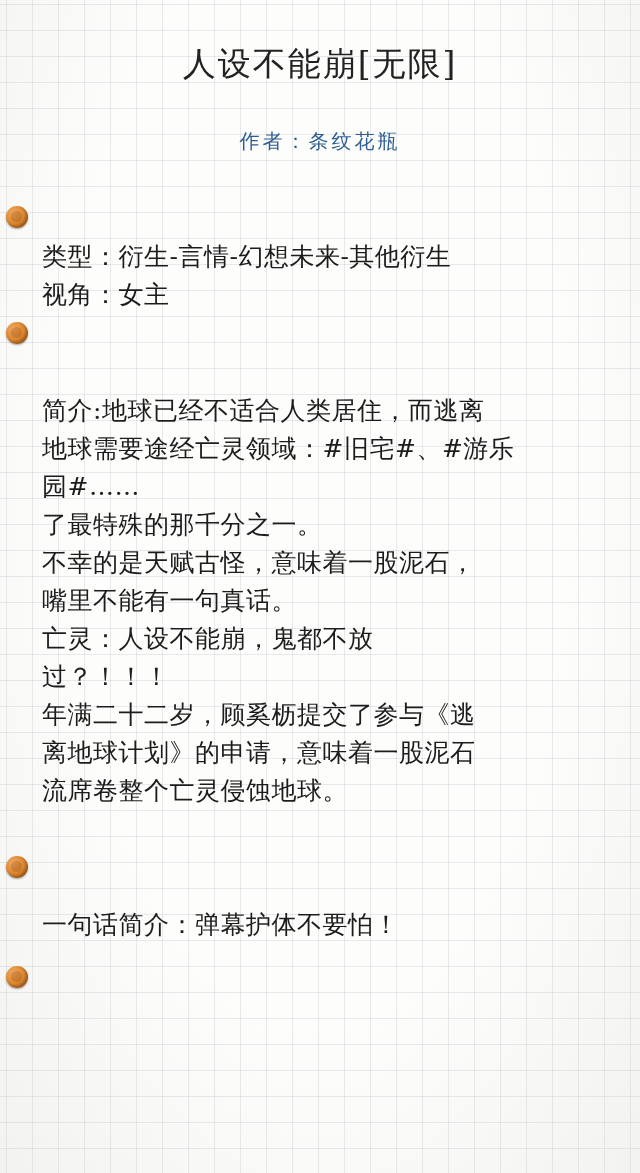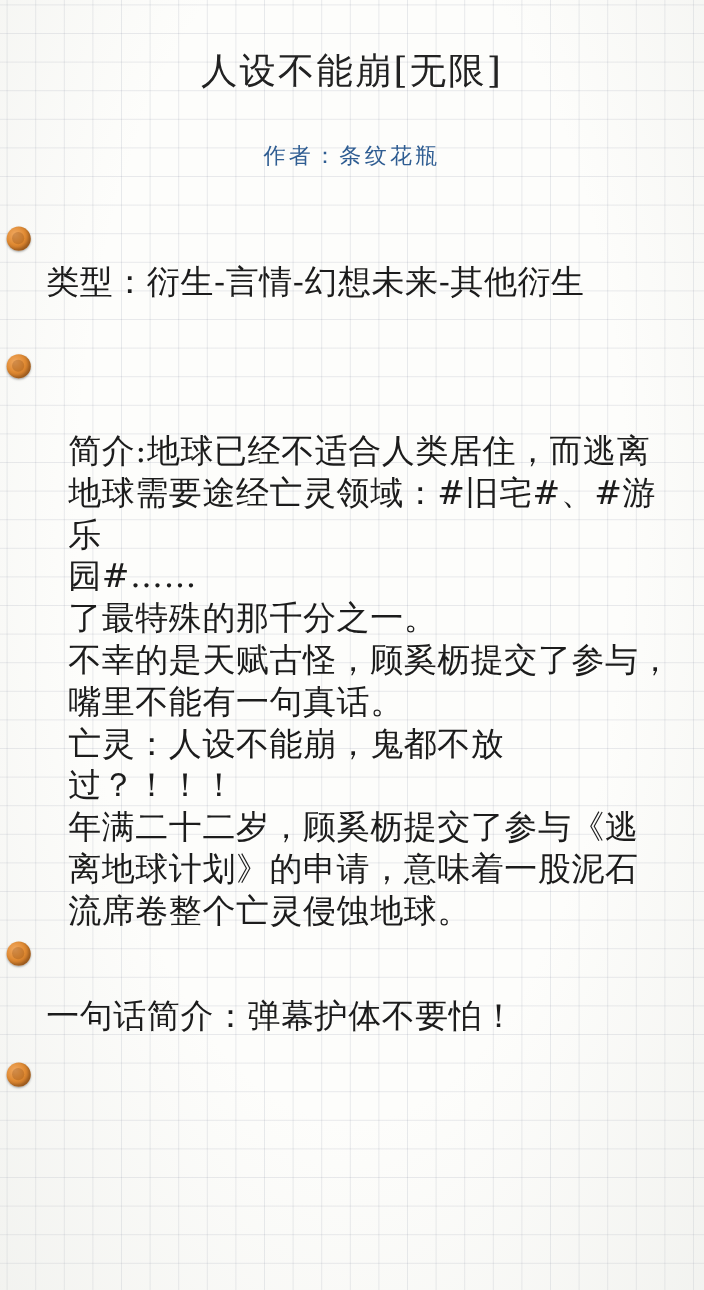--- a/index.html
+++ b/index.html
@@ -94,28 +94,28 @@
     color: #2f5d92;
     font-weight: 500;
   }
 
   .blk {
     position: absolute;
     left: 42px;
     width: 556px;
     font-family: "DejaVu Serif", serif;
     color: #1c1c1c;
-    font-size: 30px;
+    font-size: 25px;
     line-height: 38px;
     letter-spacing: 0.5px;
   }
   .blk .line { white-space: pre-wrap; }
 
   #meta { top: 238px; }
-  #intro { top: 392px; margin-left: 20px; }
+  #intro { top: 392px; }
   #tags  { top: 906px; }
 </style>
 </head>
 <body>
 
 <div id="page">
   <div id="paper-shade"></div>
 
   <div class="ring" id="ring1"></div>
   <div class="ring" id="ring2"></div>
@@ -123,28 +123,29 @@
   <div class="ring" id="ring4"></div>
 
   <div id="content">
 
     <div id="title">人设不能崩[无限]</div>
 
     <div id="author">作者：条纹花瓶</div>
 
     <div class="blk" id="meta">
       <div class="line">类型：衍生-言情-幻想未来-其他衍生</div>
+      <div class="line">视角：女主</div>
     </div>
 
     <div class="blk" id="intro">
       <div class="line">简介:地球已经不适合人类居住，而逃离</div>
       <div class="line">地球需要途经亡灵领域：#旧宅#、#游乐</div>
       <div class="line">园#……</div>
       <div class="line">了最特殊的那千分之一。</div>
-      <div class="line">不幸的是天赋古怪，顾奚枥提交了参与，</div>
+      <div class="line">不幸的是天赋古怪，意味着一股泥石，</div>
       <div class="line">嘴里不能有一句真话。</div>
       <div class="line">亡灵：人设不能崩，鬼都不放</div>
       <div class="line">过？！！！</div>
       <div class="line">年满二十二岁，顾奚枥提交了参与《逃</div>
       <div class="line">离地球计划》的申请，意味着一股泥石</div>
       <div class="line">流席卷整个亡灵侵蚀地球。</div>
     </div>
 
     <div class="blk" id="tags">
       <div class="line">一句话简介：弹幕护体不要怕！</div>

